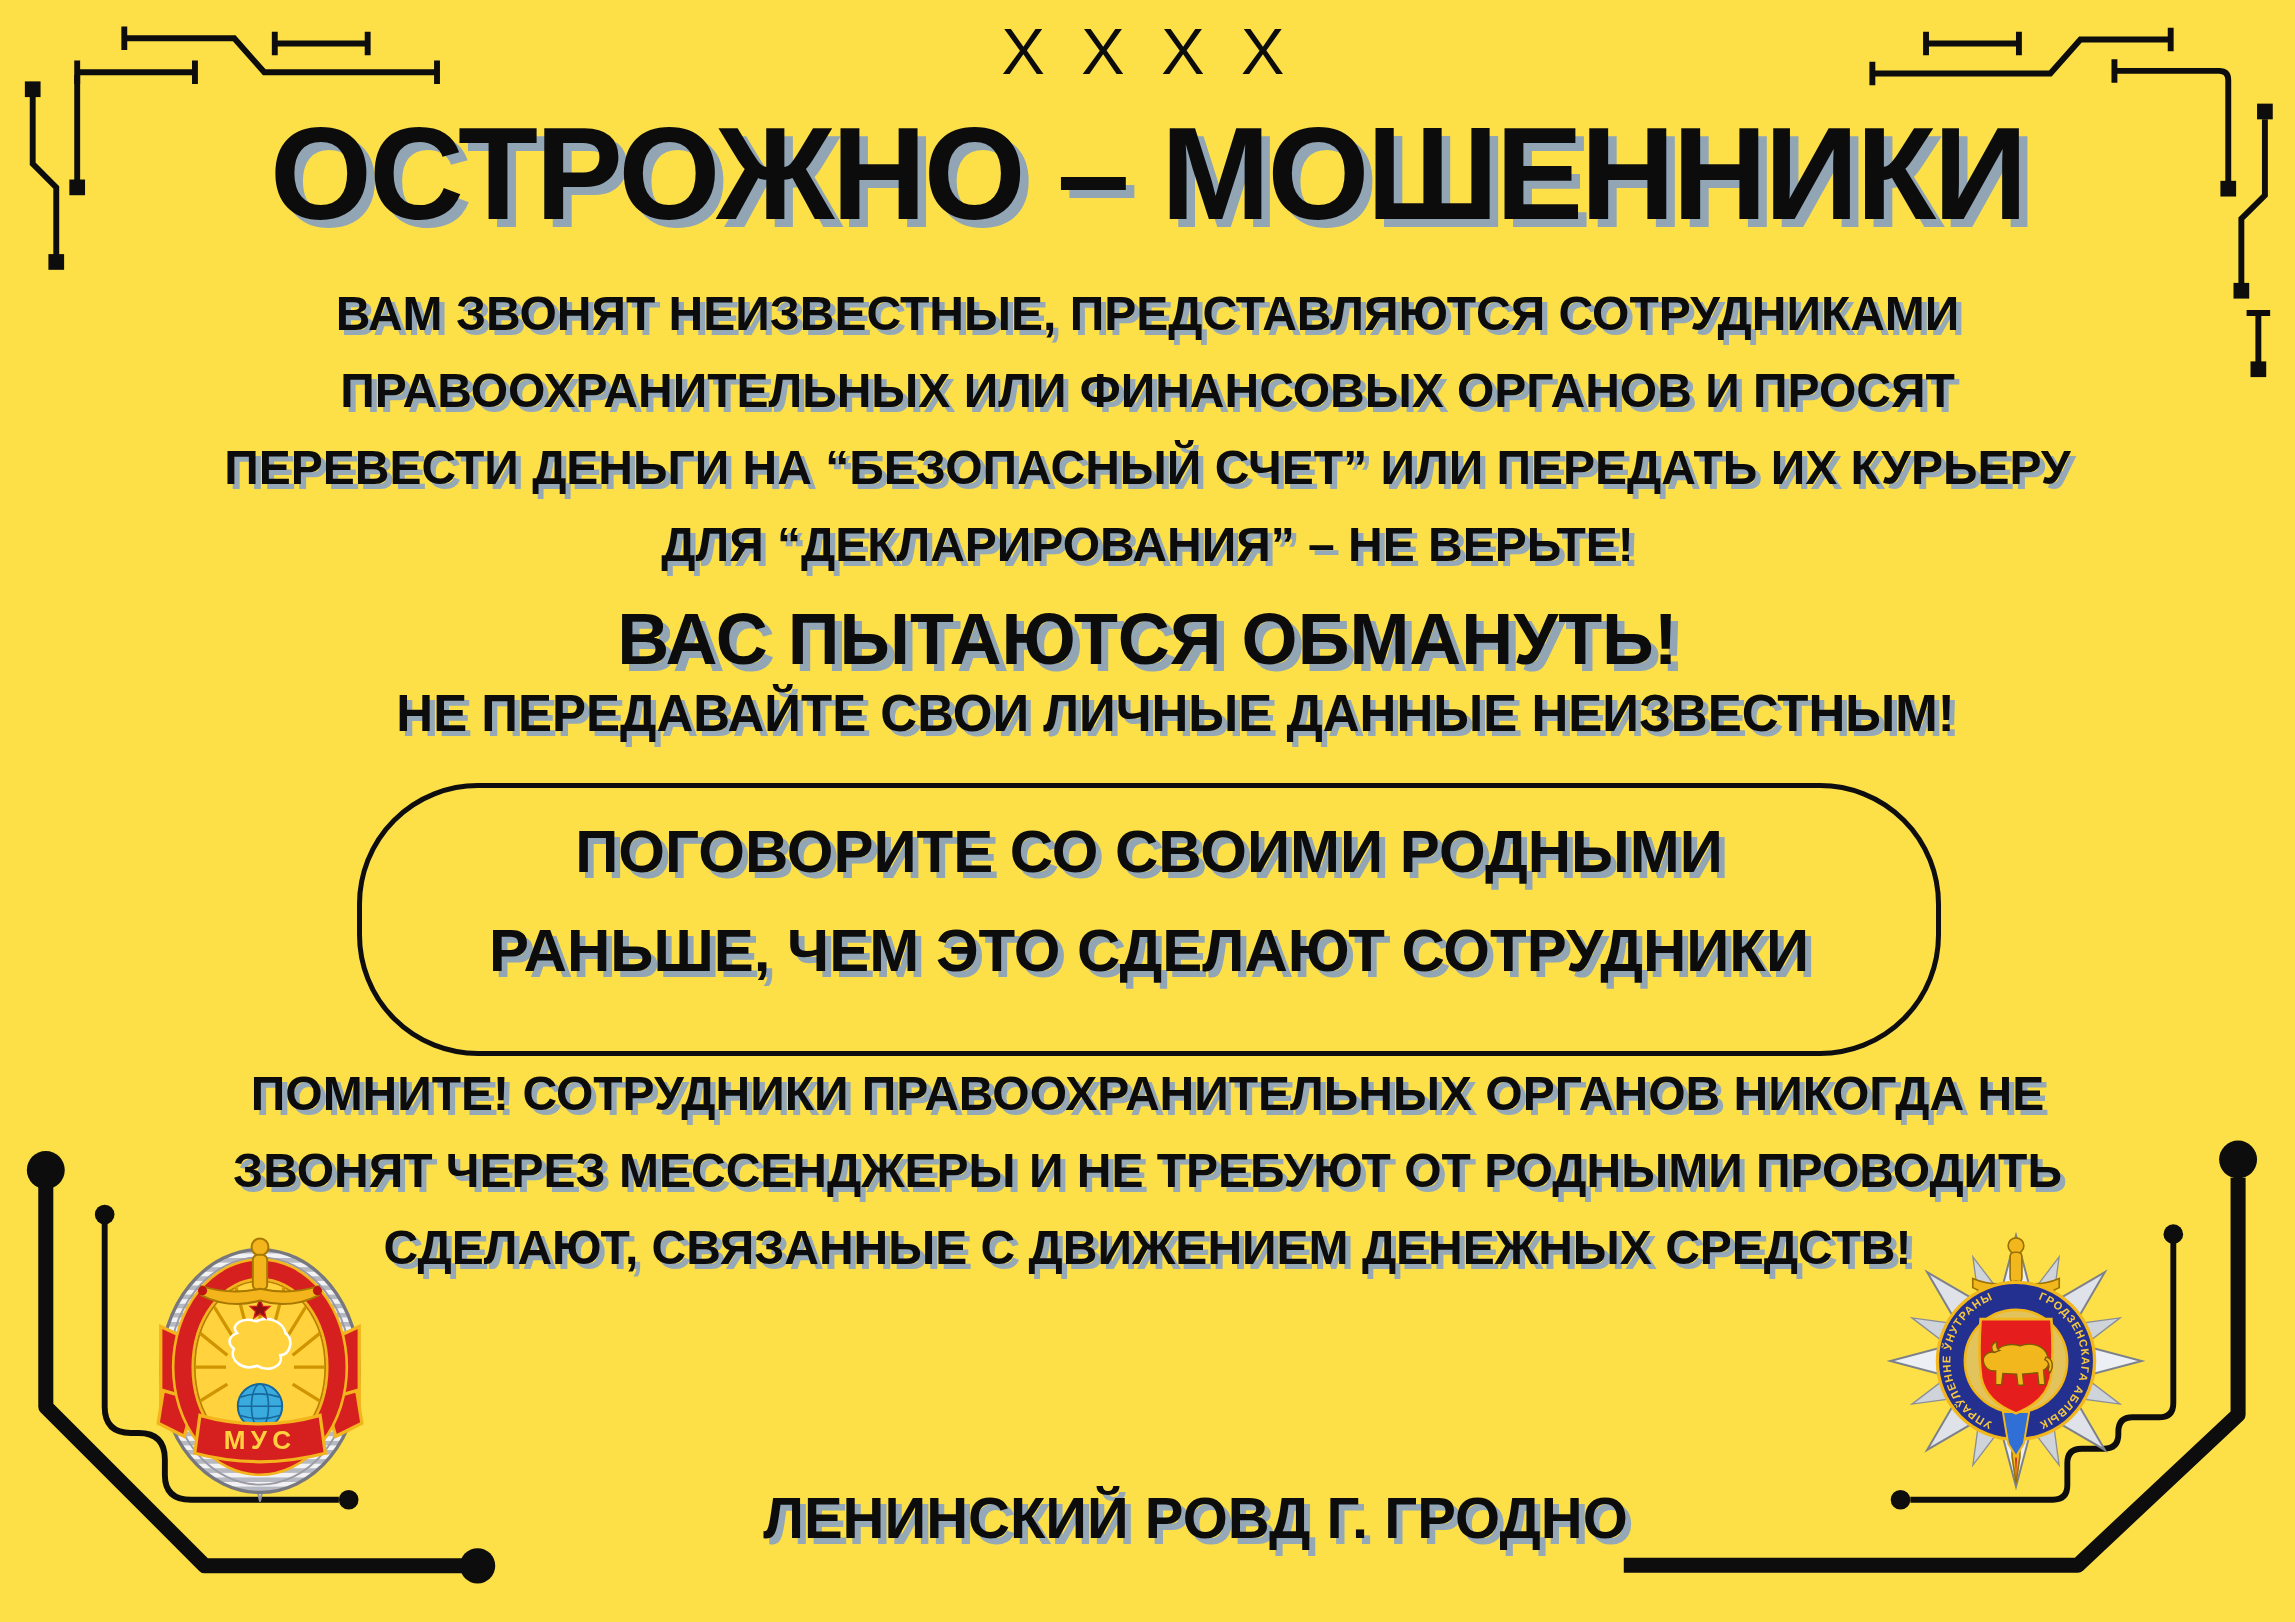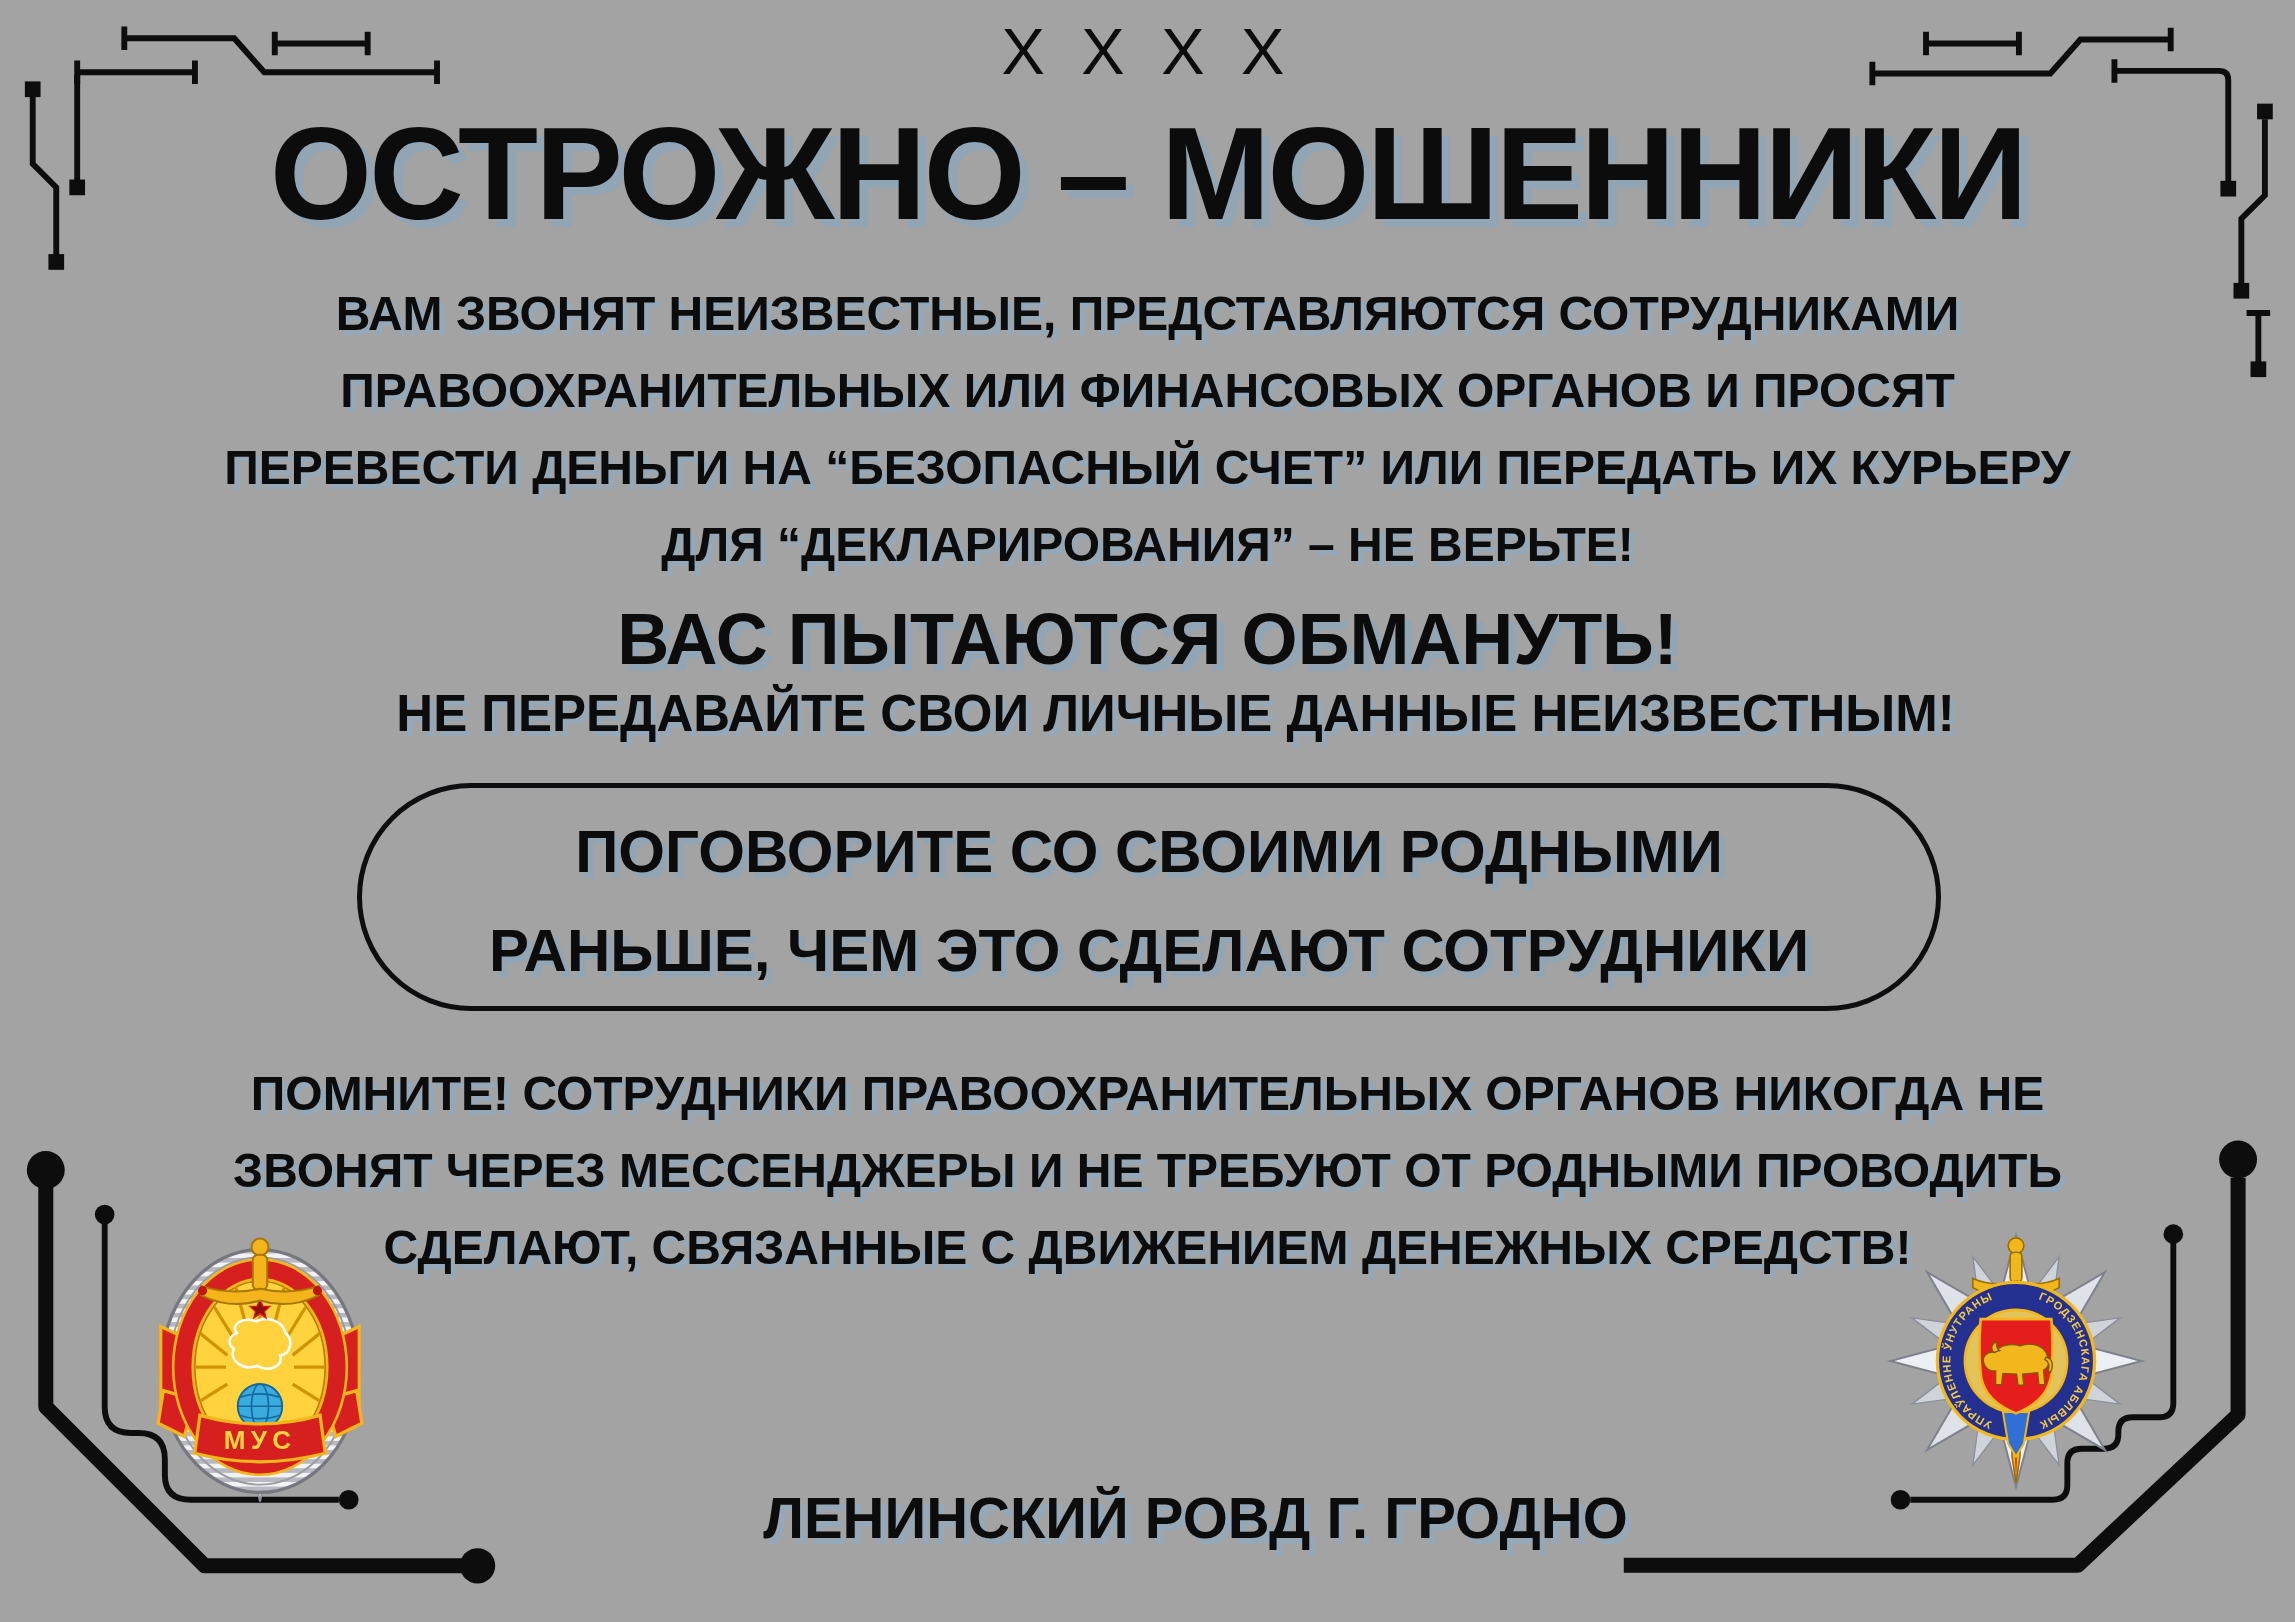--- a/index.html
+++ b/index.html
@@ -1,28 +1,28 @@
 <!DOCTYPE html>
 <html style="font-size:10.5px"><head>
 <meta charset="utf-8">
 <style>
   html,body{margin:0;padding:0;background:#9fb6c6;}
   .poster{
     position:relative;width:2295px;height:1623px;overflow:hidden;
-    background:#a3a3a3;color:#0c0c0d;
+    background:#fde047;color:#0c0c0d;
     font-family:"Liberation Sans","DejaVu Sans",sans-serif;
   }
   .abs-center{position:absolute;left:0;width:100%;text-align:center;font-weight:bold;white-space:nowrap;}
   .marks{top:14.4px;font-size:65px;font-weight:400;letter-spacing:9.2px;text-shadow:none;}
   .title{top:98px;font-size:131px;letter-spacing:-2.6px;text-shadow:8.5px 7.9px 0 #91a5b5;}
   .intro{top:275px;font-size:48px;line-height:77px;text-shadow:5.2px 5.2px 0 #95a8b7;}
   .warning{top:554px;font-size:72px;text-shadow:7.2px 6.5px 0 #91a5b5;margin-top:44px;}
   .personal{top:684px;font-size:51px;text-shadow:5.2px 5.2px 0 #95a8b7;padding-left:28px;}
   .advice-box{
-    position:absolute;left:357px;top:783px;width:1584px;height:228px;
+    position:absolute;left:357px;top:783px;width:1584px;height:273px;
     border:5.9px solid #0e0e10;border-radius:121px;box-sizing:border-box;
   }
   .advice-text{position:absolute;left:0;top:14.4px;width:100%;text-align:center;font-weight:bold;
     font-size:60px;line-height:99px;text-shadow:5.9px 5.9px 0 #91a5b5;white-space:nowrap;}
   .reminder{top:1055px;font-size:48px;line-height:77px;text-shadow:5.2px 5.2px 0 #95a8b7;}
   .footer{top:1484px;font-size:58px;text-shadow:5.9px 5.9px 0 #95a8b7;margin-left:48px;}
   .decor{position:absolute;left:0;top:0;width:2295px;height:1623px;}
   .emblem-left{position:absolute;left:149px;top:1237px;width:222px;height:268px;}
   .emblem-right{position:absolute;left:1885px;top:1230px;width:262px;height:262px;}
 </style>

